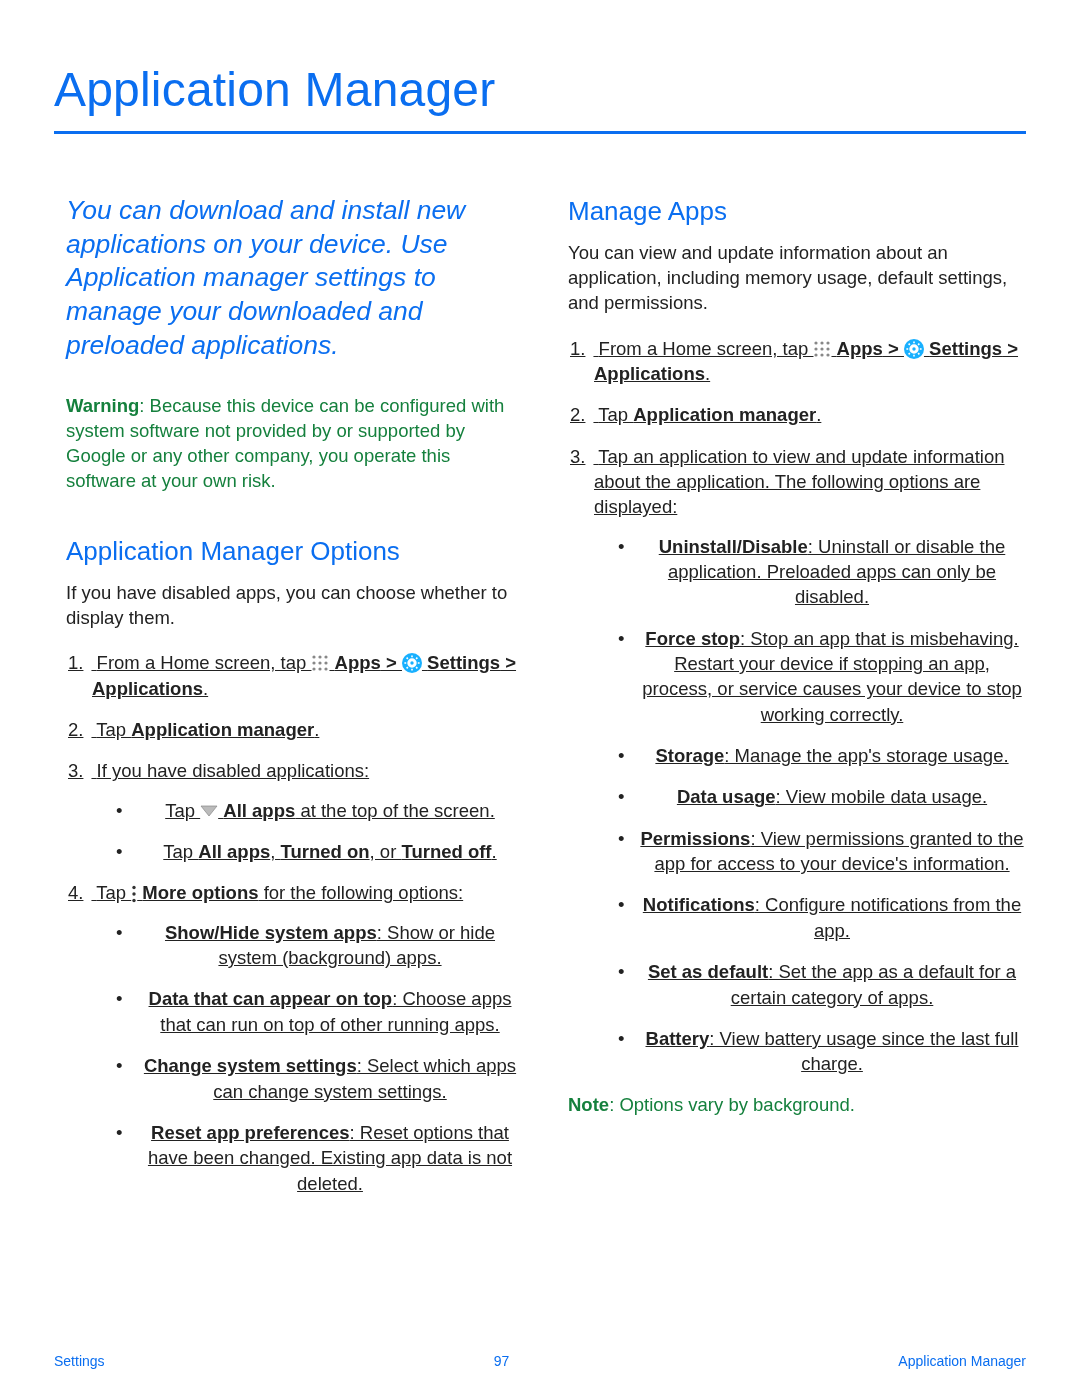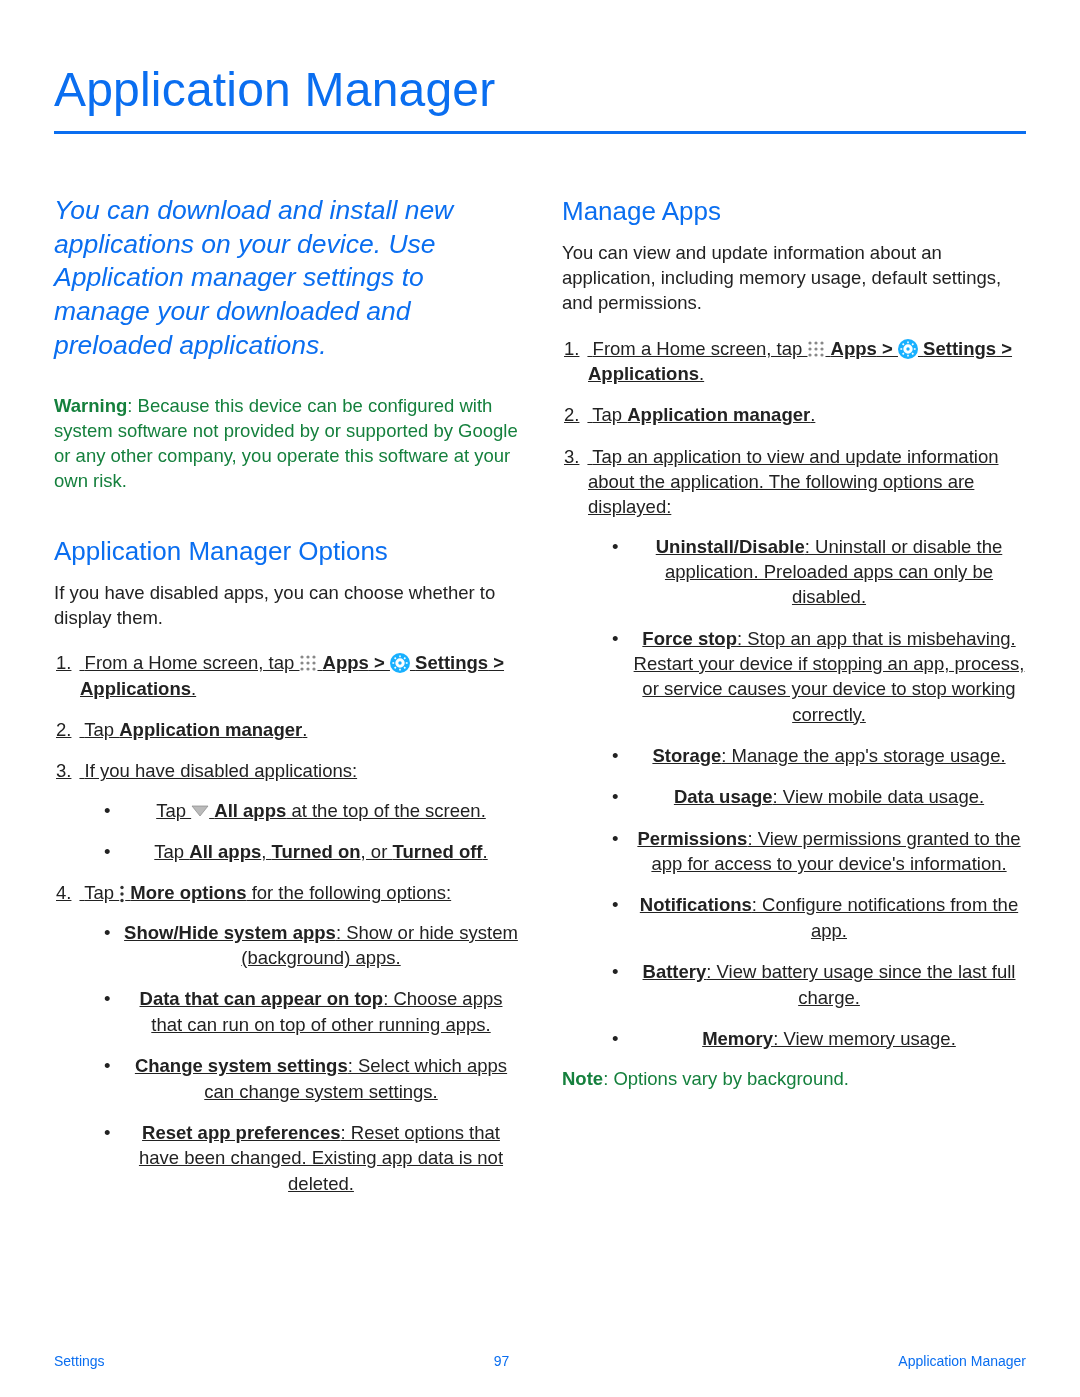--- a/index.html
+++ b/index.html
@@ -17,21 +17,21 @@
       font-size: 48px;
       font-weight: 400;
       letter-spacing: 0.2px;
     }
     .rule {
       border: 0;
       border-top: 3px solid #0a6ef0;
       margin-top: 14px;
       margin-bottom: 60px;
     }
-    .columns { display: flex; gap: 44px; }
+    .columns { display: flex; gap: 44px; margin-left: 12px; }
     .col { width: 50%; font-size: 18.5px; line-height: 1.37; }
     .intro {
       color: #0a6ef0;
       font-style: italic;
       font-size: 26.5px;
       line-height: 1.27;
       margin-bottom: 32px;
     }
     .warning, .note { color: #15803d; font-size: 18.5px; line-height: 1.35; }
     .warning { margin-bottom: 40px; }
@@ -202,22 +202,22 @@
       </li>
       <li data-num="3">
         <span>Tap an application to view and update information about the application. The following options are displayed:</span>
         <ul class="bullets">
           <li><span class="b">Uninstall/Disable</span><span>: Uninstall or disable the application. Preloaded apps can only be disabled.</span></li>
           <li><span class="b">Force stop</span><span>: Stop an app that is misbehaving. Restart your device if stopping an app, process, or service causes your device to stop working correctly.</span></li>
           <li><span class="b">Storage</span><span>: Manage the app's storage usage.</span></li>
           <li><span class="b">Data usage</span><span>: View mobile data usage.</span></li>
           <li><span class="b">Permissions</span><span>: View permissions granted to the app for access to your device's information.</span></li>
           <li><span class="b">Notifications</span><span>: Configure notifications from the app.</span></li>
+          <li><span class="b">Set as default</span><span>: Set the app as a default for a certain category of apps.</span></li>
           <li><span class="b">Battery</span><span>: View battery usage since the last full charge.</span></li>
-          <li><span class="b">Memory</span><span>: View memory usage.</span></li>
         </ul>
       </li>
     </ol>
 
     <p class="note">
       <span class="b">Note</span><span>: Options vary by background.</span>
     </p>
   </div>
 </div>
 

